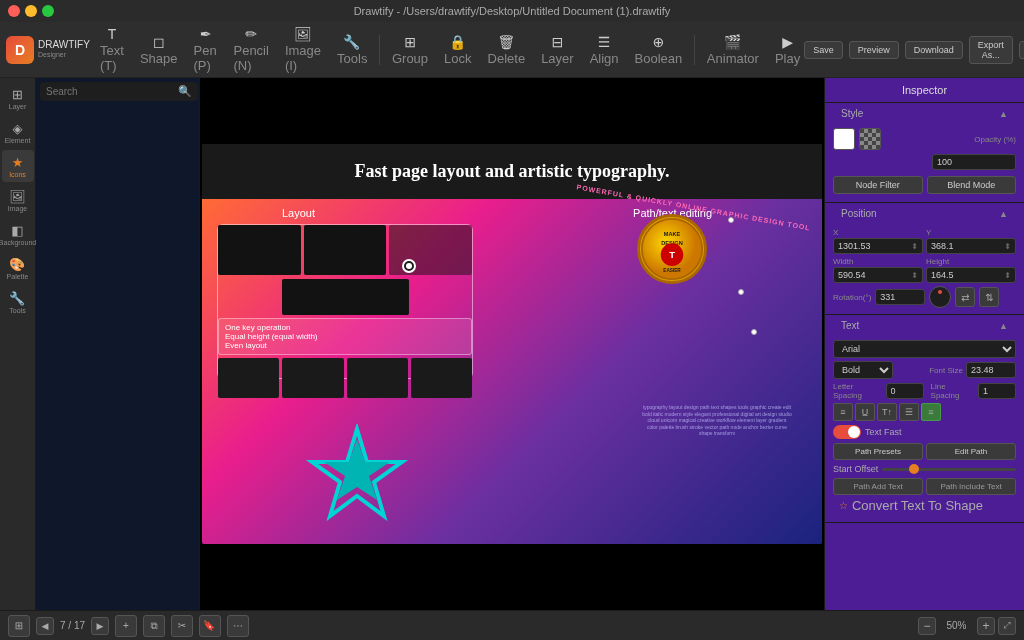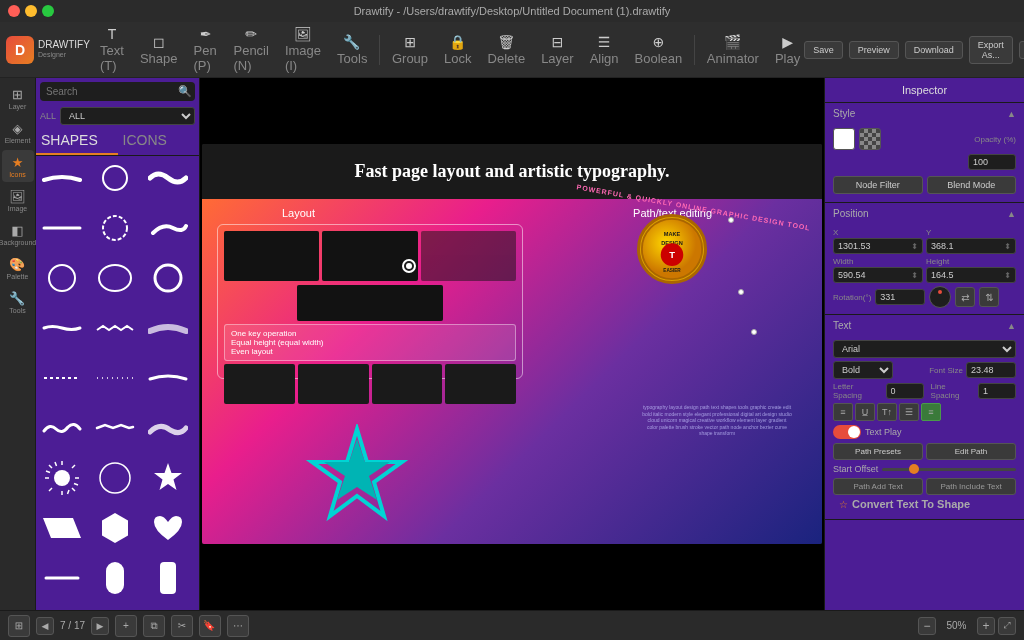--- a/index.html
+++ b/index.html
@@ -31,21 +31,21 @@
     
     #left-tabs { width: 36px; background: #2a2a2a; display: flex; flex-direction: column; align-items: center; padding-top: 4px; gap: 2px; border-right: 1px solid #1a1a1a; }
     .left-tab { width: 32px; height: 32px; display: flex; flex-direction: column; align-items: center; justify-content: center; cursor: pointer; border-radius: 4px; gap: 1px; }
     .left-tab.active { background: #3a3a3a; }
     .left-tab .lt-icon { font-size: 13px; color: #aaa; }
     .left-tab .lt-label { font-size: 7px; color: #888; }
     .left-tab.active .lt-icon { color: #e67e22; }
     .left-tab.active .lt-label { color: #e67e22; }
 
     
-    #shapes-panel { width: 164px; background: #4c1d95; border-right: 1px solid #1a1a1a; display: flex; flex-direction: column; }
+    #shapes-panel { width: 164px; background: #0f172a; border-right: 1px solid #1a1a1a; display: flex; flex-direction: row; }
     .panel-search { padding: 4px; }
     .search-box { display: flex; align-items: center; background: #1e1e1e; border-radius: 4px; padding: 3px 6px; }
     .search-box input { background: none; border: none; color: #ccc; font-size: 10px; flex: 1; outline: none; }
     .search-box .search-icon { color: #888; font-size: 11px; }
     .filter-row { display: flex; align-items: center; padding: 2px 4px; gap: 4px; }
     .filter-label { font-size: 9px; color: #888; }
     .filter-dropdown { background: #1e1e1e; border: 1px solid #444; color: #ccc; font-size: 9px; padding: 2px 4px; border-radius: 3px; flex: 1; }
     .panel-tabs { display: flex; border-bottom: 1px solid #1a1a1a; }
     .panel-tab { flex: 1; padding: 5px; font-size: 14px; cursor: pointer; color: #888; }
     .panel-tab.active { color: #ddd; border-bottom: 2px solid #e67e22; }
@@ -58,42 +58,42 @@
     .canvas-slide { width: 620px; height: 400px; background: #222; position: relative; overflow: hidden; border-radius: 2px; box-shadow: 0 4px 20px rgba(0,0,0,0.5); }
     
     
     .slide-header { background: #1a1a1a; height: 55px; display: flex; align-items: center; justify-content: center; }
     .slide-header h2 { color: white; font-size: 18px; font-weight: bold; font-family: serif; }
     .slide-body { height: calc(100% - 55px); background: linear-gradient(135deg, #ff6b35 0%, #e91e8c 30%, #6b2fa0 60%, #1a237e 100%); position: relative; }
     
     .layout-label { position: absolute; top: 8px; left: 80px; color: white; font-size: 11px; }
     .path-label { position: absolute; top: 8px; right: 110px; color: white; font-size: 11px; }
     
-    .layout-box { position: absolute; top: 25px; left: 15px; width: 306px; height: 155px; border: 1px solid rgba(255,255,255,0.5); border-radius: 6px; padding: 6px; }
+    .layout-box { position: absolute; top: 25px; left: 15px; width: 256px; height: 155px; border: 1px solid rgba(255,255,255,0.5); border-radius: 6px; }
     .layout-photos { display: grid; grid-template-columns: 1fr 1fr 1fr; gap: 3px; margin-bottom: 4px; }
     .photo-thumb { background: #333; height: 50px; display: flex; align-items: center; justify-content: center; border-radius: 2px; overflow: hidden; position: relative; }
     .photo-thumb.dark { background: #1a1a1a; }
     .photo-thumb::after { content: ''; position: absolute; inset: 0; background: rgba(0,0,0,0.3); }
     .layout-text { background: rgba(255,255,255,0.1); border: 1px solid rgba(255,255,255,0.4); border-radius: 3px; padding: 4px 6px; font-size: 8px; color: white; margin-top: 3px; }
     .layout-photos2 { display: grid; grid-template-columns: 1fr 1fr 1fr 1fr; gap: 3px; margin-top: 3px; }
     .photo-thumb2 { background: #1a1a1a; height: 40px; border-radius: 2px; }
 
     .circle-badge { position: absolute; top: 15px; right: 115px; width: 70px; height: 70px; border-radius: 50%; background: radial-gradient(circle, #ffd700, #cc8800); display: flex; align-items: center; justify-content: center; font-size: 8px; font-weight: bold; color: #1a1a1a; text-align: center; border: 3px solid #aa6600; }
     
     .design-tool-text { position: absolute; top: 5px; right: 10px; font-size: 7px; color: #ff69b4; transform: rotate(10deg); letter-spacing: 1px; font-weight: bold; }
     
     .cyan-star { position: absolute; bottom: 20px; left: 100px; width: 110px; height: 100px; }
     
     .unicorn-text { position: absolute; bottom: 10px; right: 30px; width: 150px; height: 130px; font-size: 5px; color: rgba(200,200,255,0.7); line-height: 1.3; text-align: center; }
 
     
     #inspector { width: 200px; background: #4c1d95; border-left: 1px solid #1a1a1a; display: flex; flex-direction: column; overflow-y: auto; }
     .inspector-title { text-align: center; padding: 6px; font-size: 11px; color: #ddd; border-bottom: 1px solid #1a1a1a; font-weight: 500; }
     .inspector-section { border-bottom: 1px solid #1a1a1a; }
-    .section-header { display: flex; align-items: center; justify-content: space-between; padding: 5px 8px; cursor: pointer; }
+    .section-header { display: flex; align-items: center; justify-content: space-between; padding: 5px 16px; cursor: pointer; }
     .section-header span { font-size: 10px; color: #aaa; font-weight: 500; }
     .section-header .chevron { color: #888; font-size: 9px; }
     .section-body { padding: 4px 8px 6px; }
     
     .style-row { display: flex; align-items: center; gap: 4px; margin-bottom: 4px; }
     .color-swatch { width: 22px; height: 22px; background: white; border: 1px solid #555; border-radius: 3px; cursor: pointer; }
     .checker-swatch { width: 22px; height: 22px; border: 1px solid #555; border-radius: 3px; cursor: pointer; background: repeating-conic-gradient(#888 0% 25%, #444 0% 50%) 0 0 / 8px 8px; }
     .num-input { background: #1e1e1e; border: 1px solid #444; color: #ccc; font-size: 9px; padding: 2px 4px; border-radius: 3px; width: 44px; }
     
     .node-blend-row { display: flex; gap: 4px; padding: 2px 0; }
@@ -131,21 +131,21 @@
     .offset-row { display: flex; align-items: center; gap: 4px; margin-bottom: 4px; }
     .offset-label { font-size: 9px; color: #aaa; }
     .offset-slider { flex: 1; height: 3px; background: #444; border-radius: 2px; position: relative; }
     .offset-dot { width: 10px; height: 10px; background: #e67e22; border-radius: 50%; position: absolute; top: -4px; left: 20%; }
     
     .path-btns { display: flex; gap: 3px; }
     .path-btn { flex: 1; background: #3a3a3a; border: 1px solid #555; color: #999; padding: 3px 4px; border-radius: 3px; font-size: 8px; cursor: pointer; text-align: center; }
     
     .convert-btn { display: flex; align-items: center; gap: 4px; padding: 3px 6px; cursor: pointer; }
     .convert-star { color: #e67e22; font-size: 10px; }
-    .convert-text { font-size: 11px; color: #aaa; font-weight: bold; }
+    .convert-text { font-size: 13px; color: #aaa; }
 
     
     #statusbar { height: 30px; background: #2a2a2a; border-top: 1px solid #1a1a1a; display: flex; align-items: center; padding: 0 8px; gap: 6px; }
     .grid-icon-btn { width: 22px; height: 22px; background: #3a3a3a; border: 1px solid #555; border-radius: 3px; display: flex; align-items: center; justify-content: center; cursor: pointer; font-size: 10px; color: #aaa; }
     .nav-btn { width: 18px; height: 18px; background: #3a3a3a; border: 1px solid #555; border-radius: 3px; display: flex; align-items: center; justify-content: center; cursor: pointer; font-size: 9px; color: #aaa; }
     .page-indicator { font-size: 10px; color: #aaa; }
     .status-spacer { flex: 1; }
     .zoom-controls { display: flex; align-items: center; gap: 3px; }
     .zoom-btn { width: 18px; height: 18px; background: #3a3a3a; border: 1px solid #555; border-radius: 3px; display: flex; align-items: center; justify-content: center; cursor: pointer; font-size: 12px; color: #aaa; }
     .zoom-label { font-size: 10px; color: #aaa; min-width: 35px; text-align: center; }
@@ -545,21 +545,21 @@
         <div class="style-row">
           <div class="color-swatch"></div>
           <div class="checker-swatch"></div>
           <div style="margin-left:auto; display:flex; align-items:flex-end; gap:3px;">
             <span style="font-size:8px; color:#888;">Opacity (%)</span>
           </div>
         </div>
         <div class="style-row">
           <div style="width:22px;"></div>
           <div style="width:22px;"></div>
-          <div class="num-input" style="margin-left:auto; width:48px;">100</div>
+          <div class="num-input" style="margin-left:auto; width:84px;">100</div>
         </div>
         <div class="node-blend-row">
           <div class="insp-btn">Node Filter</div>
           <div class="insp-btn">Blend Mode</div>
         </div>
       </div>
     </div>
 
     <div class="inspector-section">
       <div class="section-header">
@@ -637,21 +637,21 @@
           <div class="align-btn">≡</div>
           <div class="align-btn">U̲</div>
           <div class="align-btn">T↑</div>
           <div class="align-btn">☰</div>
           <div class="align-btn" style="background:#3a7a3a; border-color:#4a9a4a;">≡</div>
         </div>
         <div class="toggle-row">
           <div class="toggle">
             <div class="toggle-knob"></div>
           </div>
-          <span class="toggle-label">Text Play</span>
+          <span class="toggle-label">Text Fast</span>
         </div>
         <div class="presets-row">
           <div class="preset-btn">Path Presets</div>
           <div class="preset-btn">Edit Path</div>
         </div>
         <div class="offset-row">
           <span class="offset-label">Start Offset</span>
           <div class="offset-slider">
             <div class="offset-dot"></div>
           </div>

